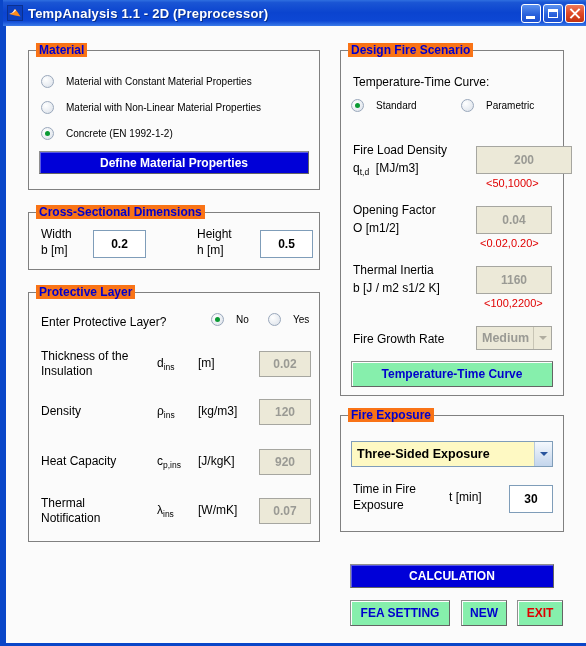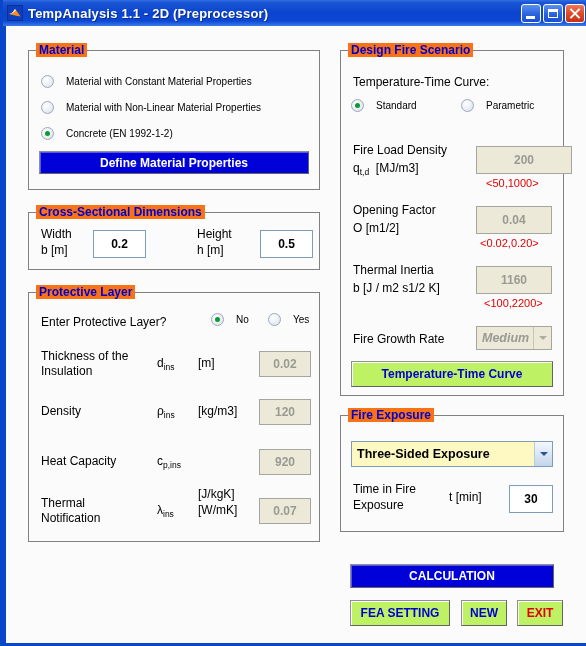--- a/index.html
+++ b/index.html
@@ -100,21 +100,21 @@
     background:#ece9d8;color:#9a9a94;
     border:1px solid #a6a6a0;
   }
   .range{
     position:absolute;color:#e00000;font-size:11px;white-space:nowrap;
   }
 
   
   .btn{
     position:absolute;box-sizing:border-box;
-    background:#bef264;
+    background:#86efac;
     border:1px solid #8f8f8f;
     border-right-color:#646464;border-bottom-color:#646464;
     box-shadow:inset 1px 1px 0 #ffffff;
     display:flex;align-items:center;justify-content:center;
     font-size:12px;font-weight:bold;color:#0000cd;
     cursor:default;
   }
   .btn.blue{
     background:#0000d8;color:#ffffff;
     border:1px solid #8f8f8f;border-right-color:#646464;border-bottom-color:#646464;
@@ -246,21 +246,21 @@
 
       <span class="lbl" style="left:12px;top:111px;">Density</span>
       <span class="lbl" style="left:128px;top:111px;"><span>ρ</span><span class="sub">ins</span></span>
       <span class="lbl" style="left:169px;top:111px;">[kg/m3]</span>
       <div class="field disabled" style="left:230px;top:106px;width:52px;height:26px;">
         <span>120</span>
       </div>
 
       <span class="lbl" style="left:12px;top:161px;">Heat Capacity</span>
       <span class="lbl" style="left:128px;top:161px;"><span>c</span><span class="sub">p,ins</span></span>
-      <span class="lbl" style="left:169px;top:161px;margin-top:33px;">[J/kgK]</span>
+      <span class="lbl" style="left:169px;top:161px;">[J/kgK]</span>
       <div class="field disabled" style="left:230px;top:156px;width:52px;height:26px;">
         <span>920</span>
       </div>
 
       <span class="lbl two" style="left:12px;top:203px;">Thermal</span>
       <span class="lbl two" style="left:12px;top:218px;">Notification</span>
       <span class="lbl" style="left:128px;top:210px;"><span>λ</span><span class="sub">ins</span></span>
       <span class="lbl" style="left:169px;top:210px;">[W/mK]</span>
       <div class="field disabled" style="left:230px;top:205px;width:52px;height:26px;">
         <span>0.07</span>
@@ -297,21 +297,21 @@
       <span class="range" style="left:139px;top:186px;">&lt;0.02,0.20&gt;</span>
 
       <span class="lbl" style="left:12px;top:212px;">Thermal Inertia</span>
       <span class="lbl" style="left:12px;top:230px;"><span>b</span> <span>[J / m2 s1/2 K]</span></span>
       <div class="field disabled" style="left:135px;top:215px;width:76px;height:28px;">
         <span>1160</span>
       </div>
       <span class="range" style="left:143px;top:246px;">&lt;100,2200&gt;</span>
 
       <span class="lbl" style="left:12px;top:281px;">Fire Growth Rate</span>
-      <div class="combo disabled" style="left:135px;top:275px;width:76px;height:24px;font-style:italic;">
+      <div class="combo disabled" style="left:135px;top:275px;width:76px;height:24px;">
         <span class="ctext">Medium</span>
         <span class="arrow"></span>
       </div>
 
       <div class="btn" style="left:10px;top:310px;width:202px;height:26px;">
         <span>Temperature-Time Curve</span>
       </div>
     </div>
 
     <div class="group" style="left:334px;top:389px;width:224px;height:117px;">

